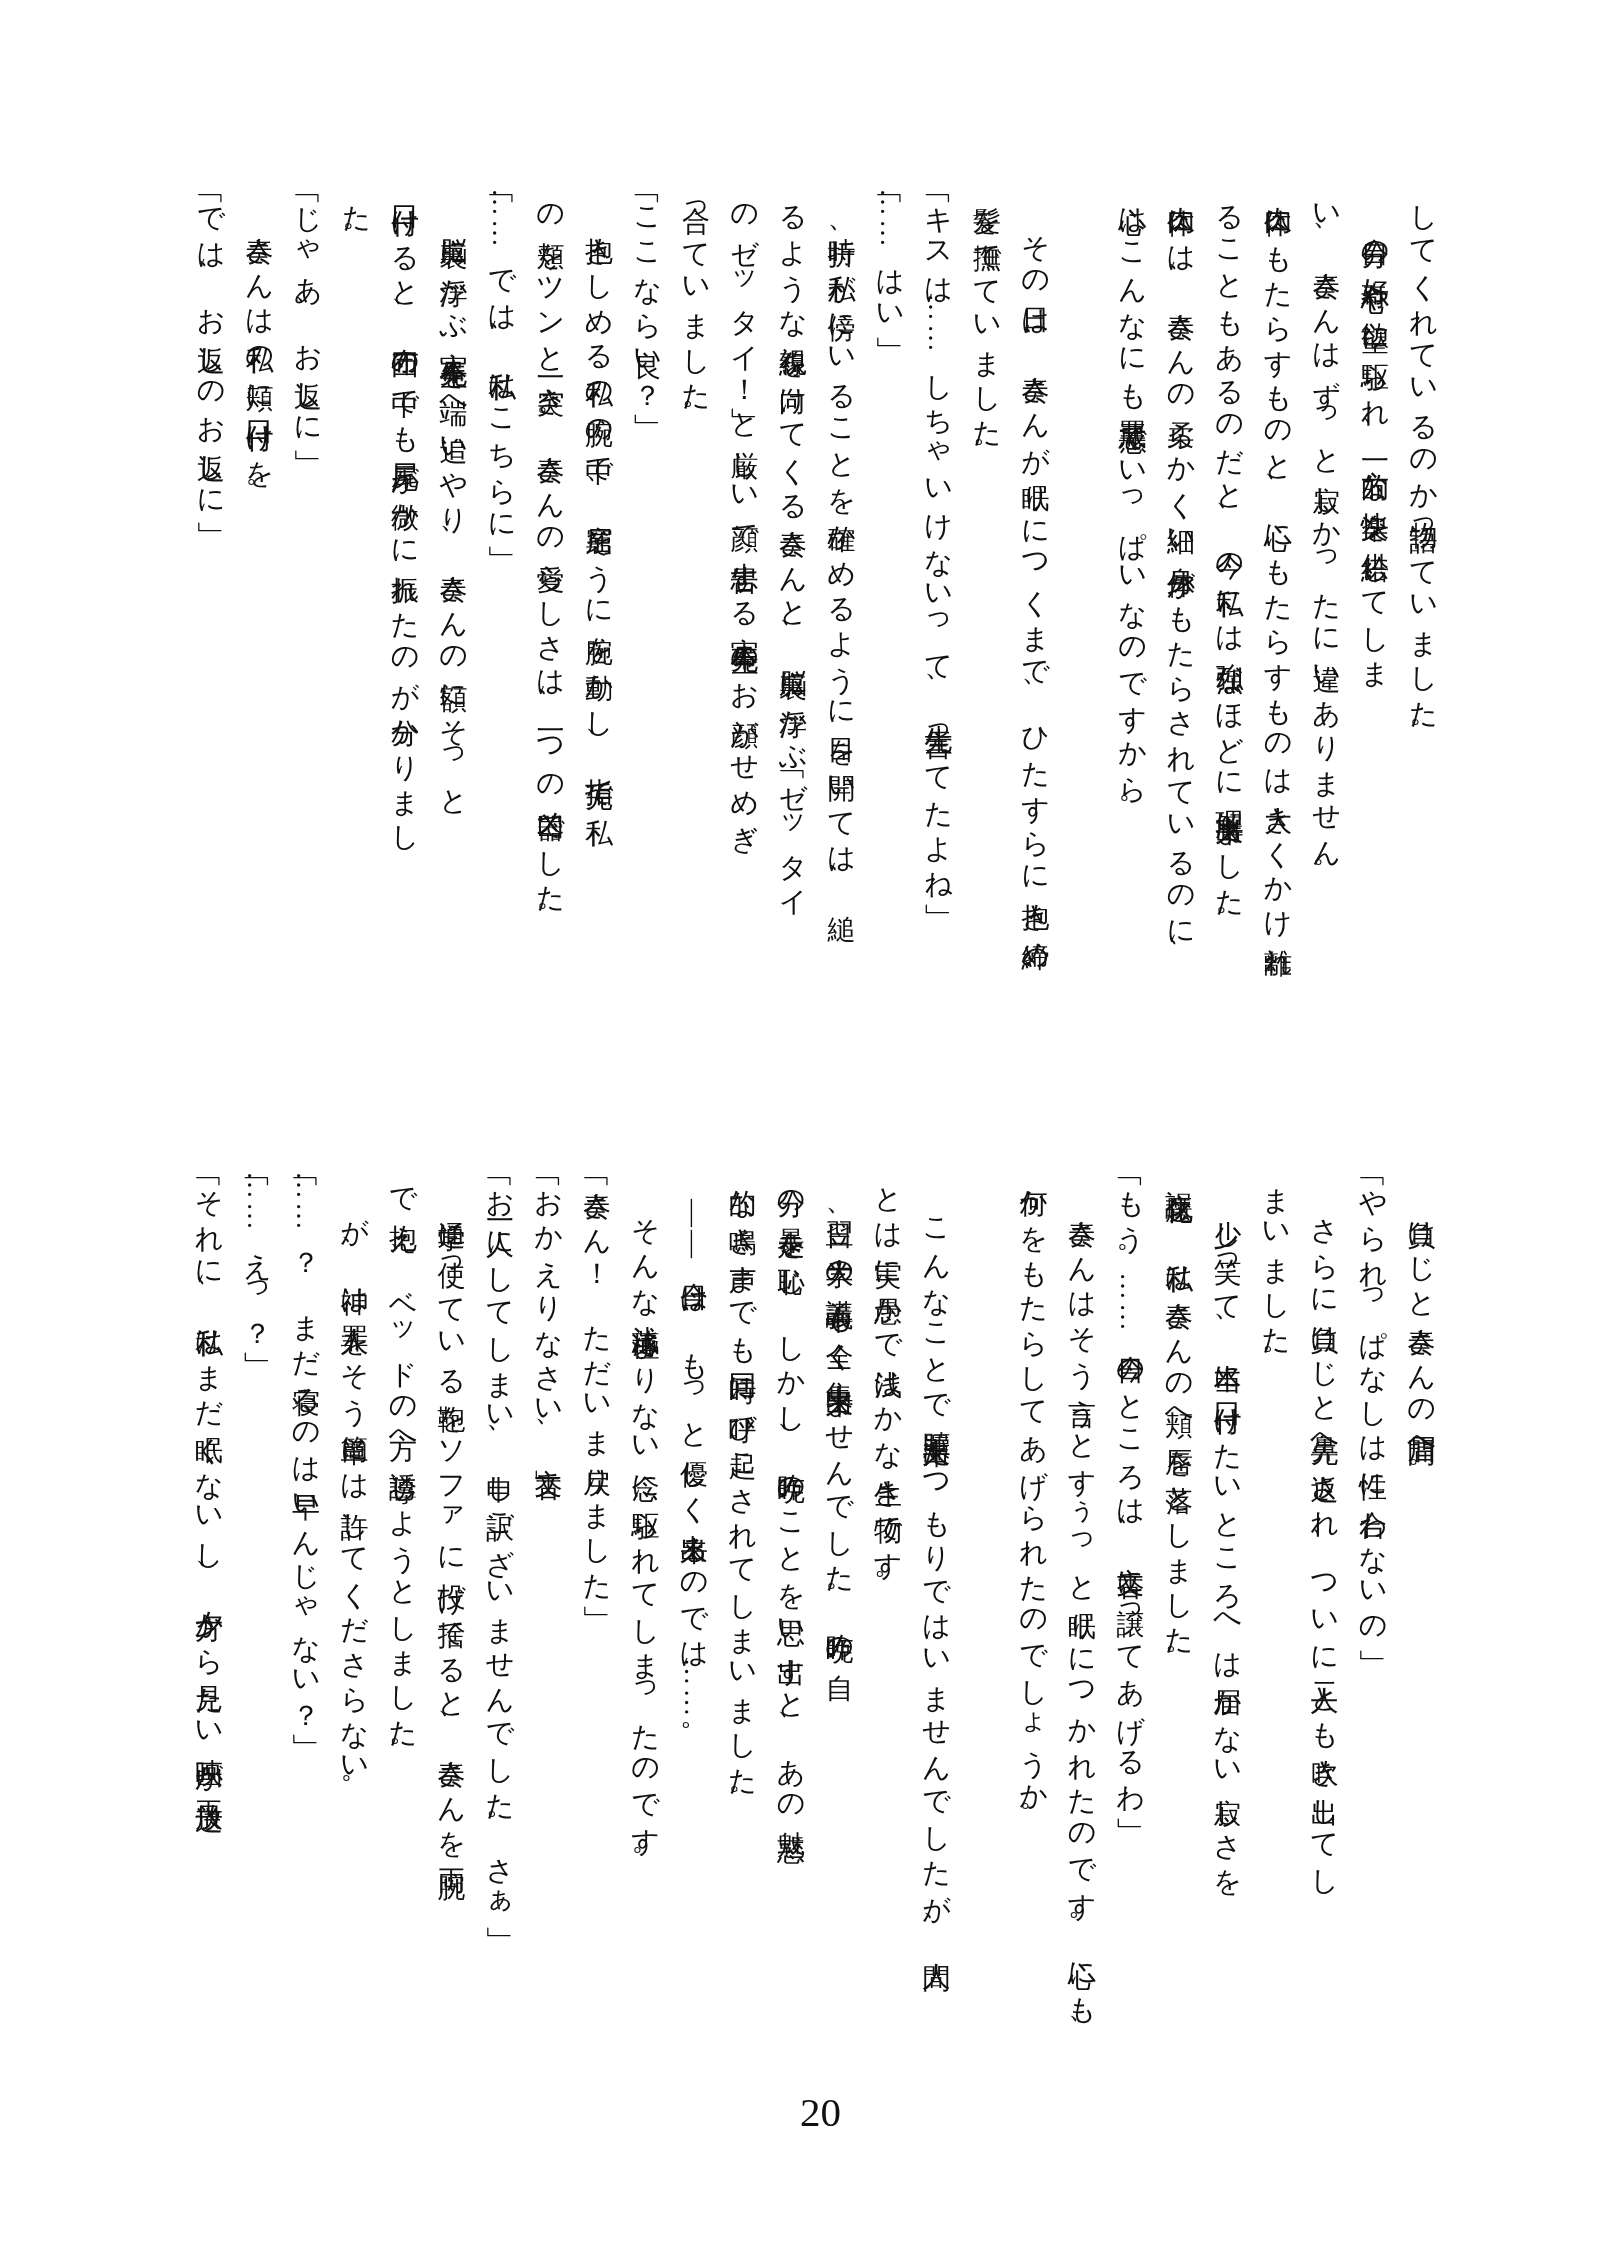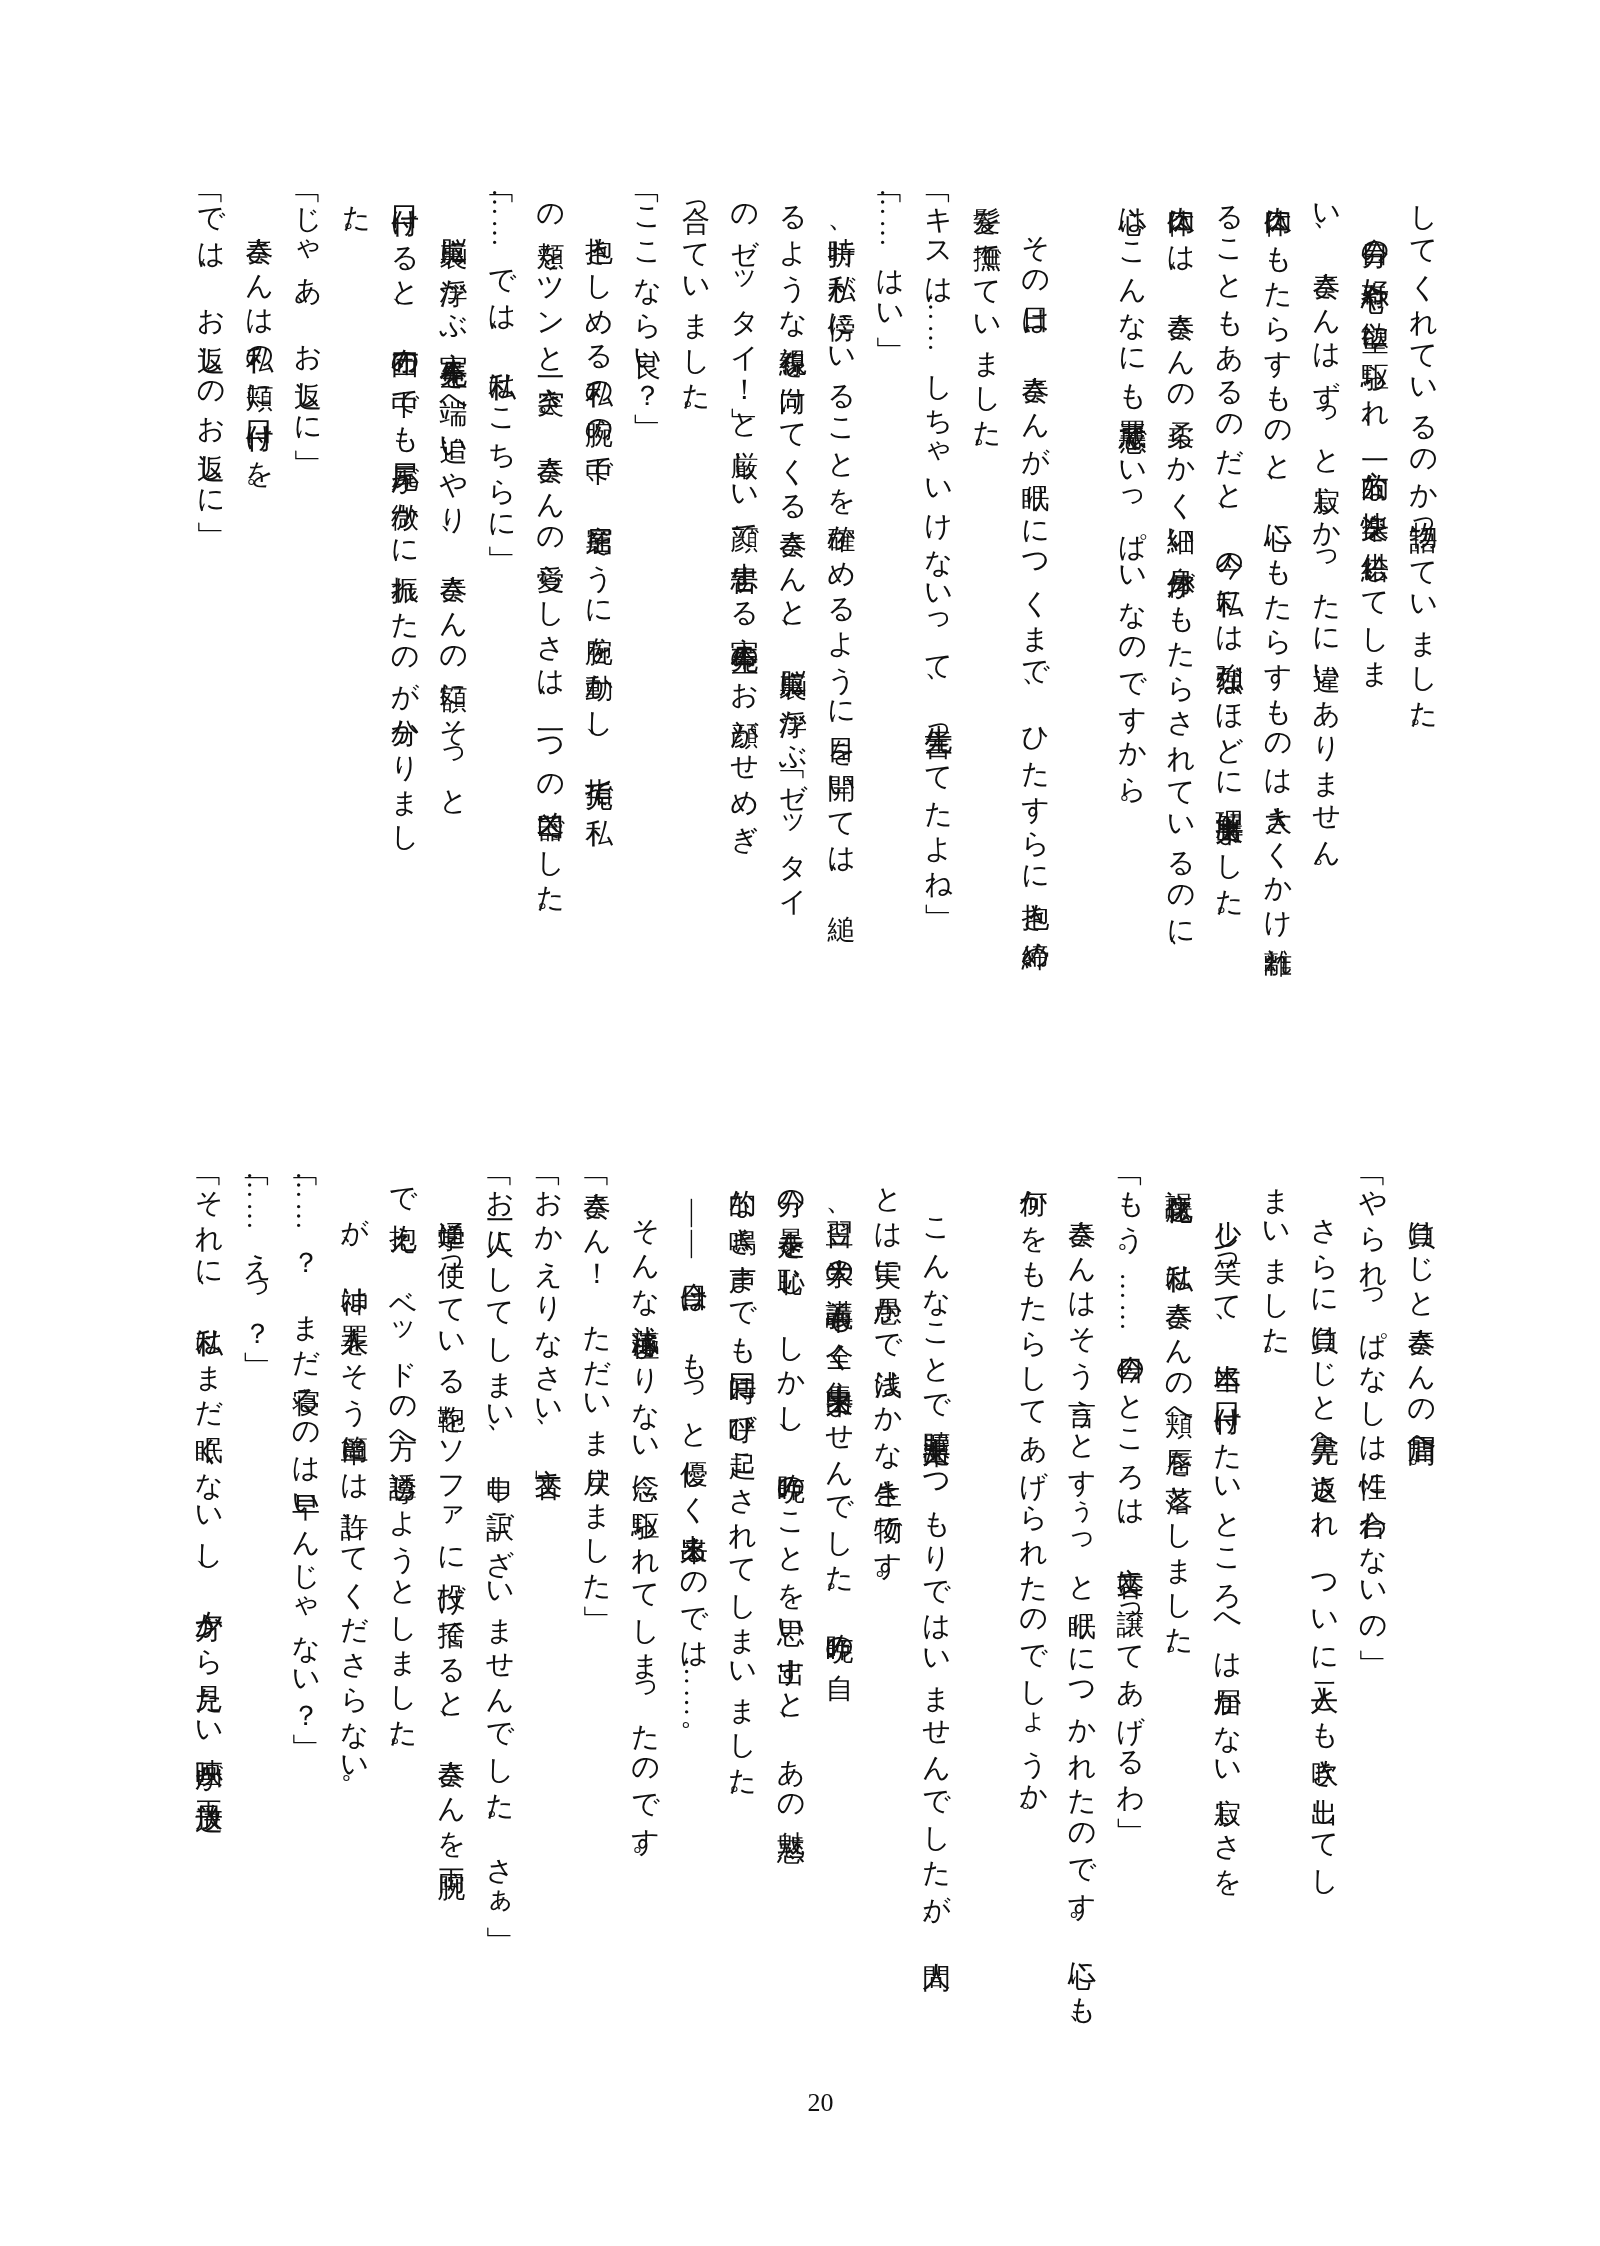--- a/index.html
+++ b/index.html
@@ -29,21 +29,21 @@
   .vblock p:empty::before { content: "\00a0"; }
 
   #block-upper { top: 185px;  right: 153px; }
   #block-lower { top: 1168px; right: 155px; }
 
   .page-number {
     position: absolute;
     left: 0; right: 0;
     top: 2088px;
     text-align: center;
-    font-size: 26px;
+    font-size: 41px;
     color: #111111;
     margin-left: 41px;
   }
 </style>
 </head>
 <body>
 
 <div id="block-upper" class="vblock">
   <p>してくれているのか物語っていました。</p>
   <p>　自分の好奇心や欲望に駆られ、一方的な快楽を供給してしま</p>

